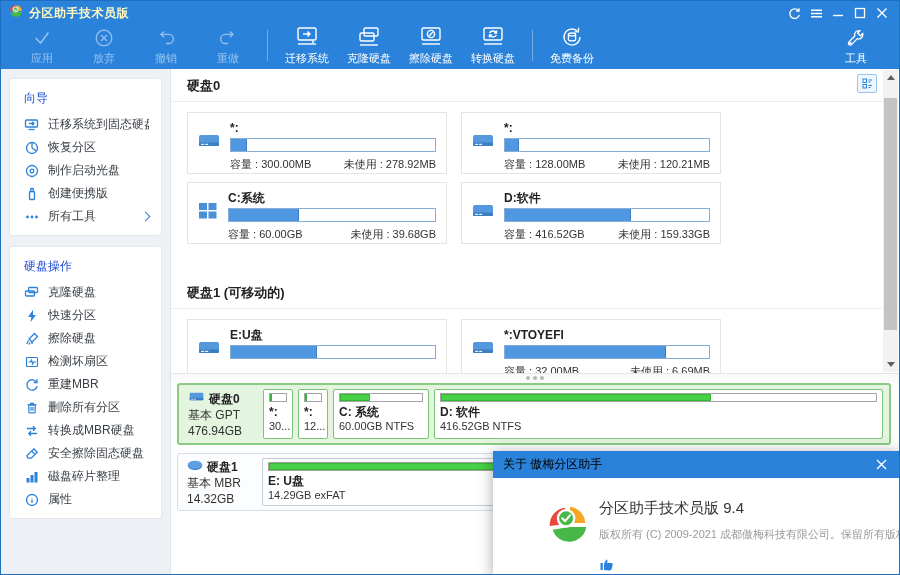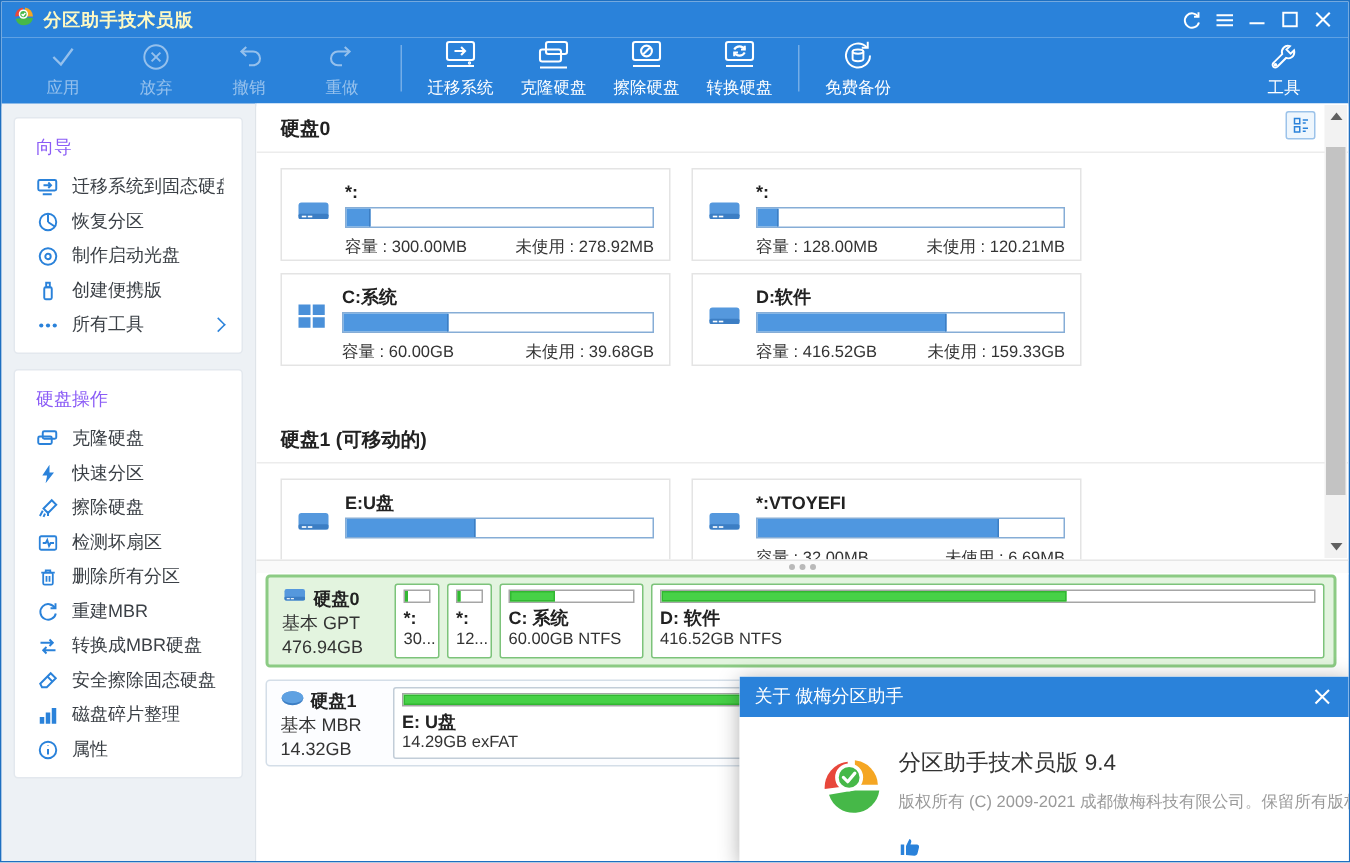--- a/index.html
+++ b/index.html
@@ -19,21 +19,21 @@
   .tbtn{min-width:50px;padding:2px 6px 3px;display:flex;flex-direction:column;align-items:center;justify-content:flex-end;gap:2px;color:#fff;font-size:11px;cursor:default;}
   .tbtn .ticon{height:24px;display:flex;align-items:flex-end;}
   .tbtn.disabled{opacity:.5;}
   .tsep{width:1px;background:rgba(255,255,255,.35);margin:5px 8px 8px;}
   .tspacer{flex:1;}
 
   
   .sidebar{position:absolute;top:68px;left:0;width:170px;bottom:0;background:#edf1f5;
            border-right:1px solid #dfe4e9;box-sizing:border-box;padding:9px 8px 0;}
   .spanel{background:#fff;border:1px solid #e3e8ee;border-radius:3px;padding:4px 0 7px;margin-bottom:10px;}
-  .stitle{color:#8b5cf6;font-size:12px;padding:7px 14px 6px;}
+  .stitle{color:#1d4ed8;font-size:12px;padding:7px 14px 6px;}
   .sitem{display:flex;align-items:center;gap:9px;padding:3px 12px 3px 14px;font-size:12px;color:#3b4046;cursor:default;}
   .sitem .sicon{width:15px;height:14px;display:flex;align-items:center;justify-content:center;flex:0 0 auto;}
   .sitem .slabel{white-space:nowrap;overflow:hidden;}
   .chev{margin-left:auto;width:6px;height:6px;border-right:1.6px solid #2a82da;border-top:1.6px solid #2a82da;transform:rotate(45deg);}
 
   
   .main{position:absolute;left:170px;top:68px;right:0;bottom:0;background:#fff;}
   .upper{position:absolute;left:0;right:0;top:0;height:304px;background:#fff;overflow:hidden;}
   .ghead{font-size:13px;font-weight:bold;color:#222;padding:8px 16px 6px;border-bottom:1px solid #ececec;}
   .ghead2{margin-top:26px;}
@@ -73,21 +73,21 @@
   .drow.plain .dpart{border-color:#c2cdd8;}
   .pbar{height:7px;border:1px solid #a6a6a6;background:#fff;margin-bottom:3px;}
   .pfill{display:block;height:100%;background:#47d147;box-shadow:inset 0 0 0 1px #32b732;}
   .ptitle{font-size:12px;font-weight:bold;color:#222;white-space:nowrap;line-height:14px;}
   .psub{font-size:11px;color:#333;white-space:nowrap;line-height:14px;}
   .pw1{flex:0 0 30px;} .pw2{flex:0 0 30px;} .pw3{flex:0 0 96px;} .pwfill{flex:1;}
 
   
   .dialog{position:absolute;left:492px;top:450px;width:408px;height:125px;background:#fff;z-index:20;
           box-shadow:0 2px 14px rgba(0,0,0,.35);overflow:hidden;}
-  .dtitle{height:27px;background:#2a82da;display:flex;align-items:center;padding:0 10px;color:#ffffff;font-size:12px;}
+  .dtitle{height:27px;background:#2a82da;display:flex;align-items:center;padding:0 10px;color:#000000;font-size:12px;}
   .dclose{margin-left:auto;width:20px;height:20px;display:flex;align-items:center;justify-content:center;cursor:default;}
   .dbody{position:relative;height:98px;background:#fff;}
   .dlogo{position:absolute;left:52px;top:24px;}
   .dprod{position:absolute;left:106px;top:21px;font-size:15px;color:#333;}
   .dcopy{position:absolute;left:106px;top:49px;font-size:11px;color:#9a9a9a;white-space:nowrap;}
   .dhand{position:absolute;left:106px;top:78px;}
 </style>
 </head>
 <body>
 
@@ -331,36 +331,36 @@
         <span class="sicon">
             <svg width="14" height="14" viewBox="0 0 14 14" stroke="#2a82da" stroke-width="1.2" fill="none">
               <rect x="1.5" y="2.5" width="11" height="9" rx="1"></rect>
               <path d="M3.5 7h2l1-2 1.2 4 1-2h2.3"></path>
             </svg>
           </span>
         <span class="slabel">检测坏扇区</span>
       </div>
       <div class="sitem">
         <span class="sicon">
+            <svg width="14" height="14" viewBox="0 0 14 14" stroke="#2a82da" stroke-width="1.3" fill="none">
+              <path d="M11.7 4.5A5.2 5.2 0 1 0 12.2 8"></path>
+              <path d="M12 1.2v3.3H8.7"></path>
+            </svg>
+          </span>
+        <span class="slabel">重建MBR</span>
+      </div>
+      <div class="sitem">
+        <span class="sicon">
             <svg width="14" height="14" viewBox="0 0 14 14" stroke="#2a82da" stroke-width="1.2" fill="none">
               <path d="M2.5 3.8h9M5.5 3.8V2.3h3v1.5"></path>
               <rect x="3.8" y="3.8" width="6.4" height="8" rx="1"></rect>
               <path d="M6 6v3.8M8 6v3.8"></path>
             </svg>
           </span>
         <span class="slabel">删除所有分区</span>
-      </div>
-      <div class="sitem">
-        <span class="sicon">
-            <svg width="14" height="14" viewBox="0 0 14 14" stroke="#2a82da" stroke-width="1.3" fill="none">
-              <path d="M11.7 4.5A5.2 5.2 0 1 0 12.2 8"></path>
-              <path d="M12 1.2v3.3H8.7"></path>
-            </svg>
-          </span>
-        <span class="slabel">重建MBR</span>
       </div>
       <div class="sitem">
         <span class="sicon">
             <svg width="14" height="14" viewBox="0 0 14 14" stroke="#2a82da" stroke-width="1.3" fill="none">
               <path d="M2 4.5h8M8 2.3l2.2 2.2L8 6.7"></path>
               <path d="M12 9.5H4m2 2.2L3.8 9.5 6 7.3"></path>
             </svg>
           </span>
         <span class="slabel">转换成MBR硬盘</span>
       </div>

